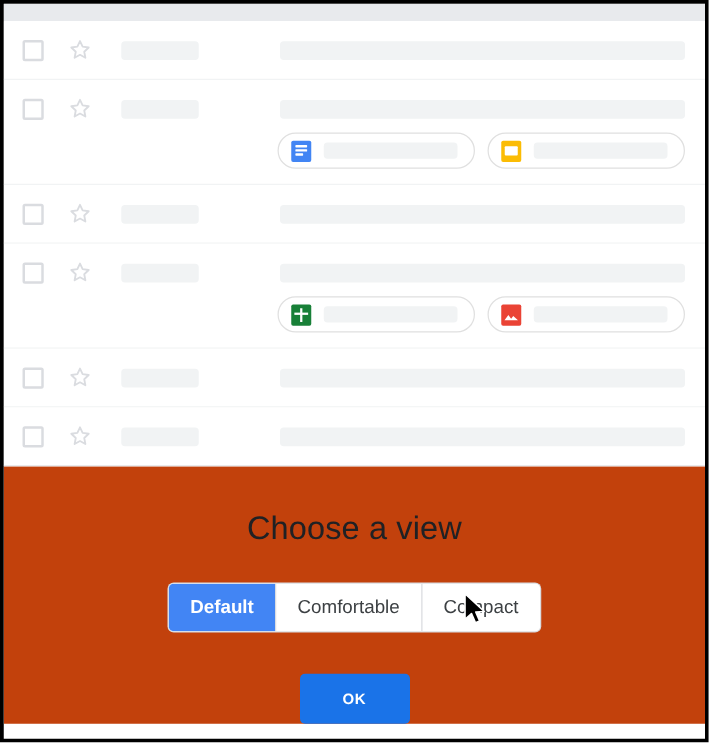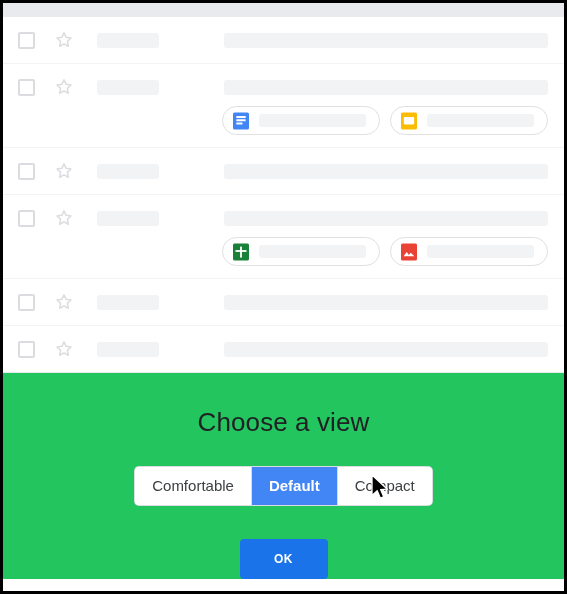--- a/index.html
+++ b/index.html
@@ -108,21 +108,21 @@
     margin-left: 9px;
     margin-right: 4px;
   }
 
   .list-end-divider {
     border-bottom: 1px solid #e8eaed;
   }
 
   
   .dialog {
-    background: #22c55e;
+    background: #c2410c;
     padding-top: 34px;
     text-align: center;
   }
   .dialog-title {
     font-size: 26px;
     color: #202124;
     font-weight: 400;
     letter-spacing: 0.1px;
     margin: 0;
   }
@@ -293,22 +293,22 @@
         <div class="ph ph-subject"></div>
       </div>
     </div>
 
   </div>
 
   <div class="dialog">
     <h1 class="dialog-title">Choose a view</h1>
 
     <div class="segmented">
+      <button class="seg-btn selected">Default</button>
       <button class="seg-btn">Comfortable</button>
-      <button class="seg-btn selected">Default</button>
       <button class="seg-btn">Compact</button>
     </div>
 
     <div class="ok-wrap">
       <button class="ok-button">OK</button>
     </div>
   </div>
 
   <svg class="cursor" viewBox="0 0 20 30">
     <path d="M1 1 L1 21.5 L6.2 16.8 L9.4 24.2 L12.7 22.8 L9.6 15.6 L16.4 15.2 Z" fill="#000000" stroke="#ffffff" stroke-width="1.3" stroke-linejoin="round"></path>

